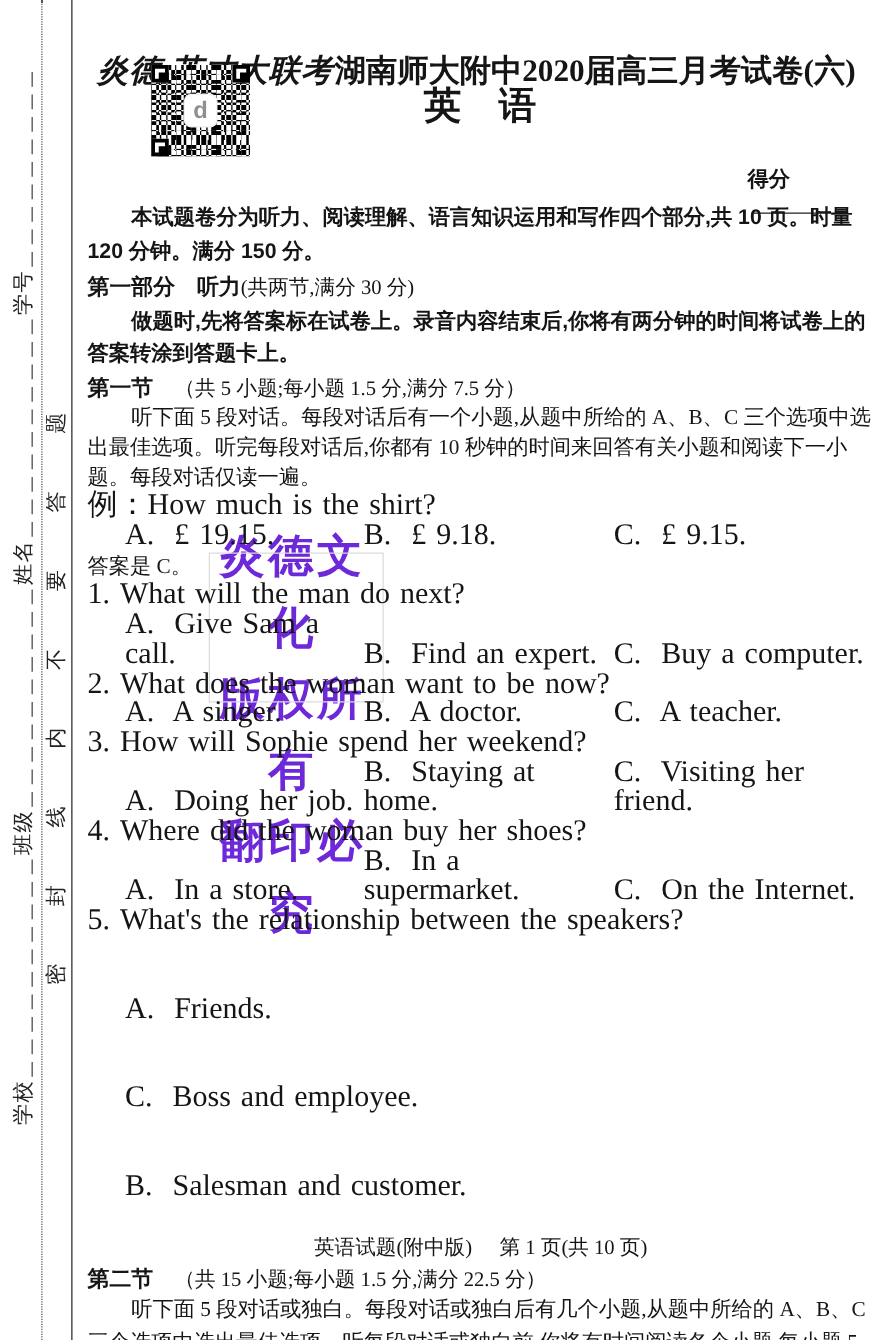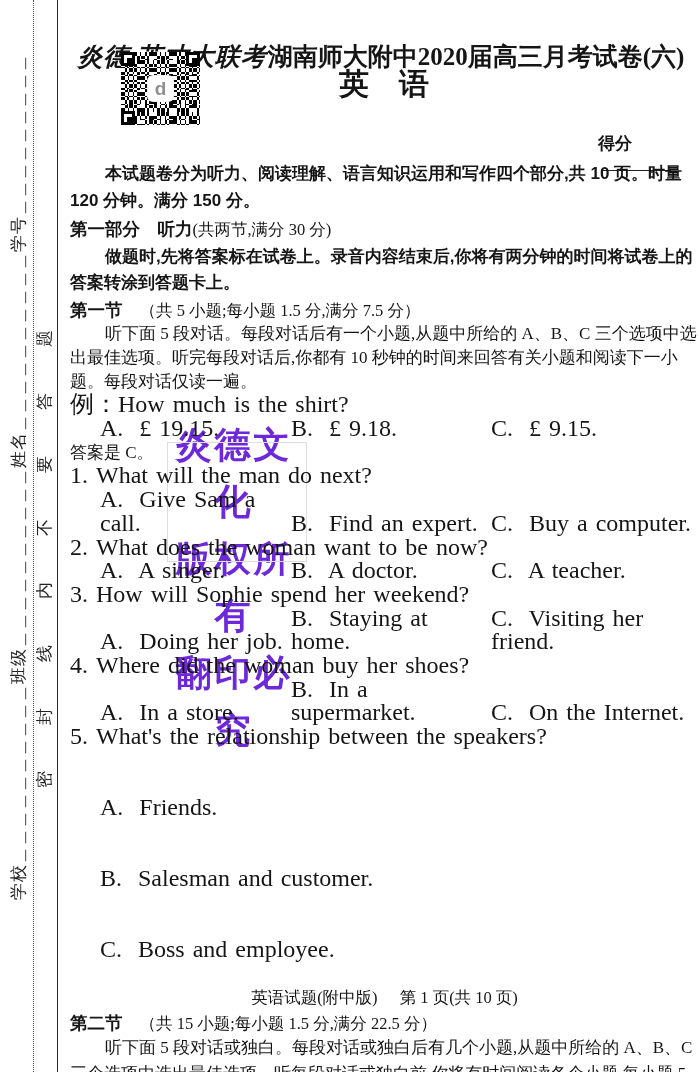--- a/index.html
+++ b/index.html
@@ -151,22 +151,22 @@
     <p class="q en"><span class="qno">4.</span><span>Where did the woman buy her shoes?</span></p>
     <div class="opts en">
       <span class="o1">A.  In a store.</span>
       <span class="o2">B.  In a supermarket.</span>
       <span class="o3">C.  On the Internet.</span>
     </div>
 
     <p class="q en"><span class="qno">5.</span><span>What's the relationship between the speakers?</span></p>
     <div class="opts-stack en">
       <p>A.  Friends.</p>
+      <p>C.  Boss and employee.</p>
       <p>B.  Salesman and customer.</p>
-      <p>C.  Boss and employee.</p>
     </div>
 
     <p class="h"><span class="hb">第二节</span>　<span class="hn">（共 15 小题;每小题 1.5 分,满分 22.5 分）</span></p>
 
     <p class="para2 ind">听下面 5 段对话或独白。每段对话或独白后有几个小题,从题中所给的 A、B、C 三个选项中选出最佳选项。听每段对话或独白前,你将有时间阅读各个小题,每小题 5 秒钟;听完后,各小题将给出 5 秒钟的作答时间。每段对话或独白读两遍。</p>
 
     <p>听第 6 段材料,回答第 6、7 题。</p>
 
     <p class="q en"><span class="qno">6.</span><span>Who did the man go on holiday with?</span></p>
 

